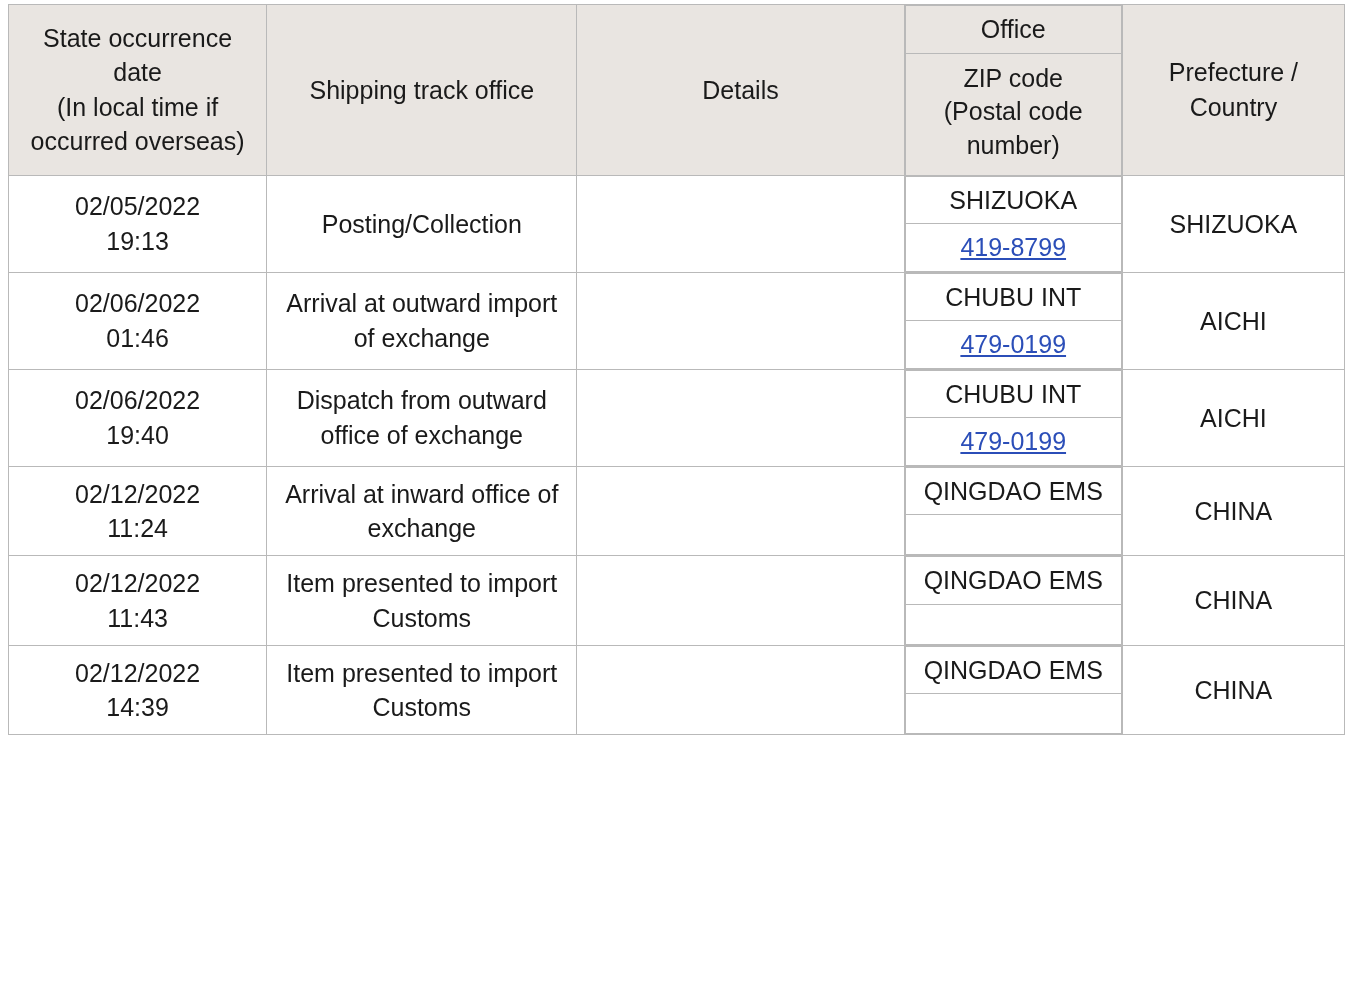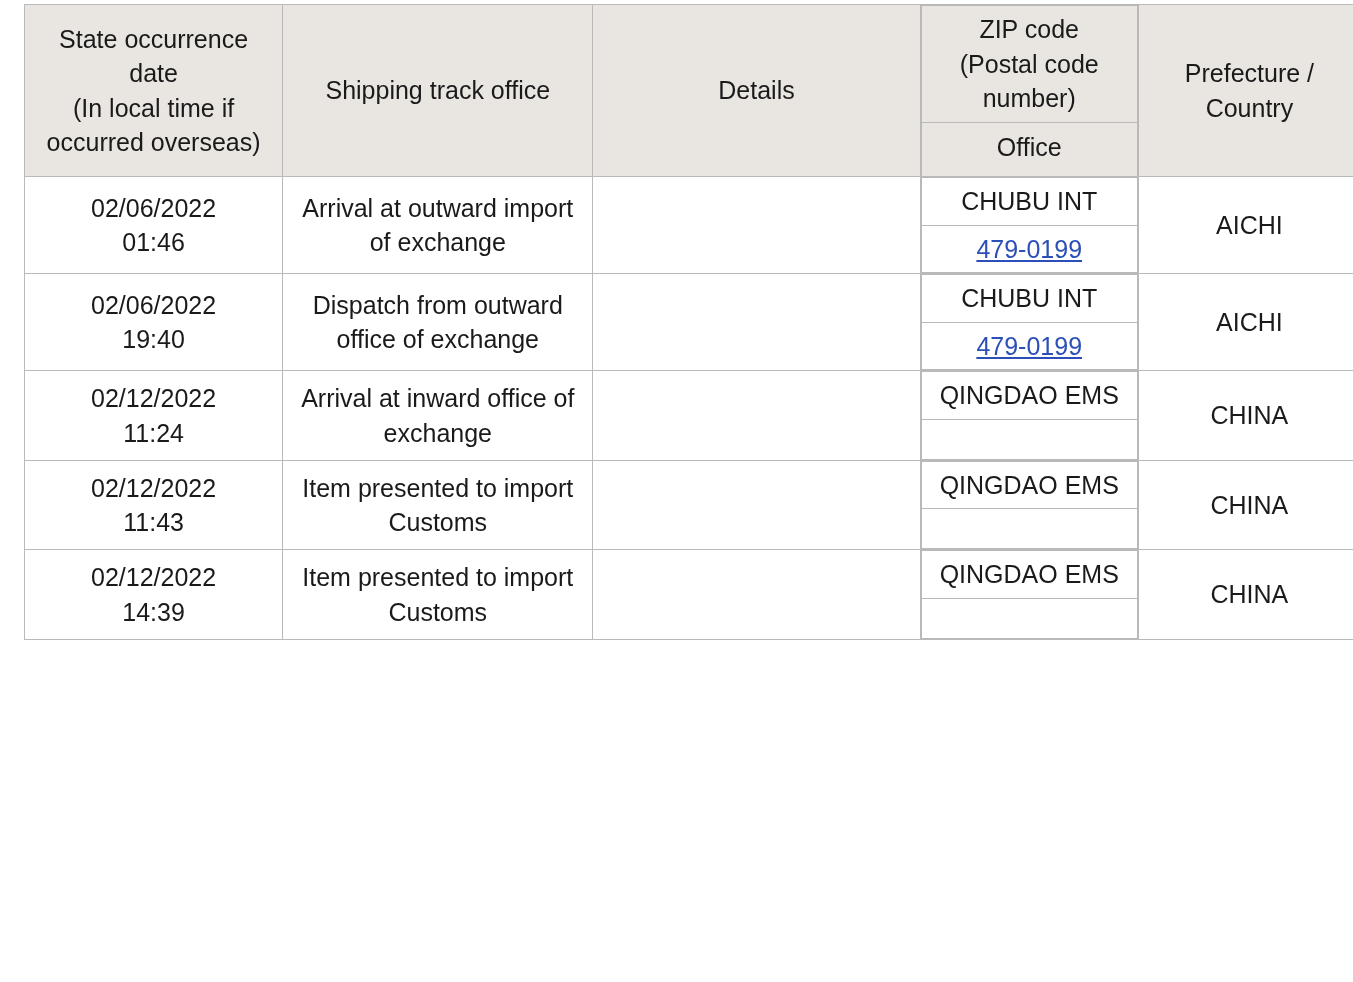--- a/index.html
+++ b/index.html
@@ -8,21 +8,21 @@
     background: #ffffff;
   }
   body {
     font-family: "Liberation Sans", sans-serif;
     color: #1a1a1a;
     width: 1353px;
     height: 982px;
     overflow: hidden;
   }
   .tracking-wrap {
-    padding: 4px 8px 0 24px;
+    padding: 4px 8px 0 8px;
     box-sizing: border-box;
     width: 1353px;
   }
   table.tracking {
     border-collapse: collapse;
     table-layout: fixed;
     width: 1337px;
     border: 1px solid #b9b9b9;
     background: #ffffff;
   }
@@ -116,34 +116,53 @@
     <thead>
       <tr>
         <th class="multiline">State occurrence date
 (In local time if occurred overseas)</th>
         <th>Shipping track office</th>
         <th>Details</th>
         <th class="office-head-outer">
           <table class="office-head-inner">
             <tbody>
                 <tr>
+              <td>Office</td>
+            </tr>
+            <tr>
               <td class="multiline">ZIP code
 (Postal code number)</td>
             </tr>
-            <tr>
-              <td>Office</td>
-            </tr>
           </tbody>
             </table>
         </th>
         <th class="multiline">Prefecture / Country</th>
       </tr>
     </thead>
     <tbody>
 
+      <tr>
+        <td class="row-date">02/05/2022
+19:13</td>
+        <td>Posting/Collection</td>
+        <td></td>
+        <td class="office-cell">
+          <table class="office-split">
+            <tbody>
+                <tr class="top">
+              <td>SHIZUOKA</td>
+            </tr>
+            <tr>
+              <td><span class="zip-link">419-8799</span></td>
+            </tr>
+          </tbody>
+            </table>
+        </td>
+        <td>SHIZUOKA</td>
+      </tr>
 
       <tr>
         <td class="row-date">02/06/2022
 01:46</td>
         <td>Arrival at outward import of exchange</td>
         <td></td>
         <td class="office-cell">
           <table class="office-split">
             <tbody>
                 <tr class="top">

